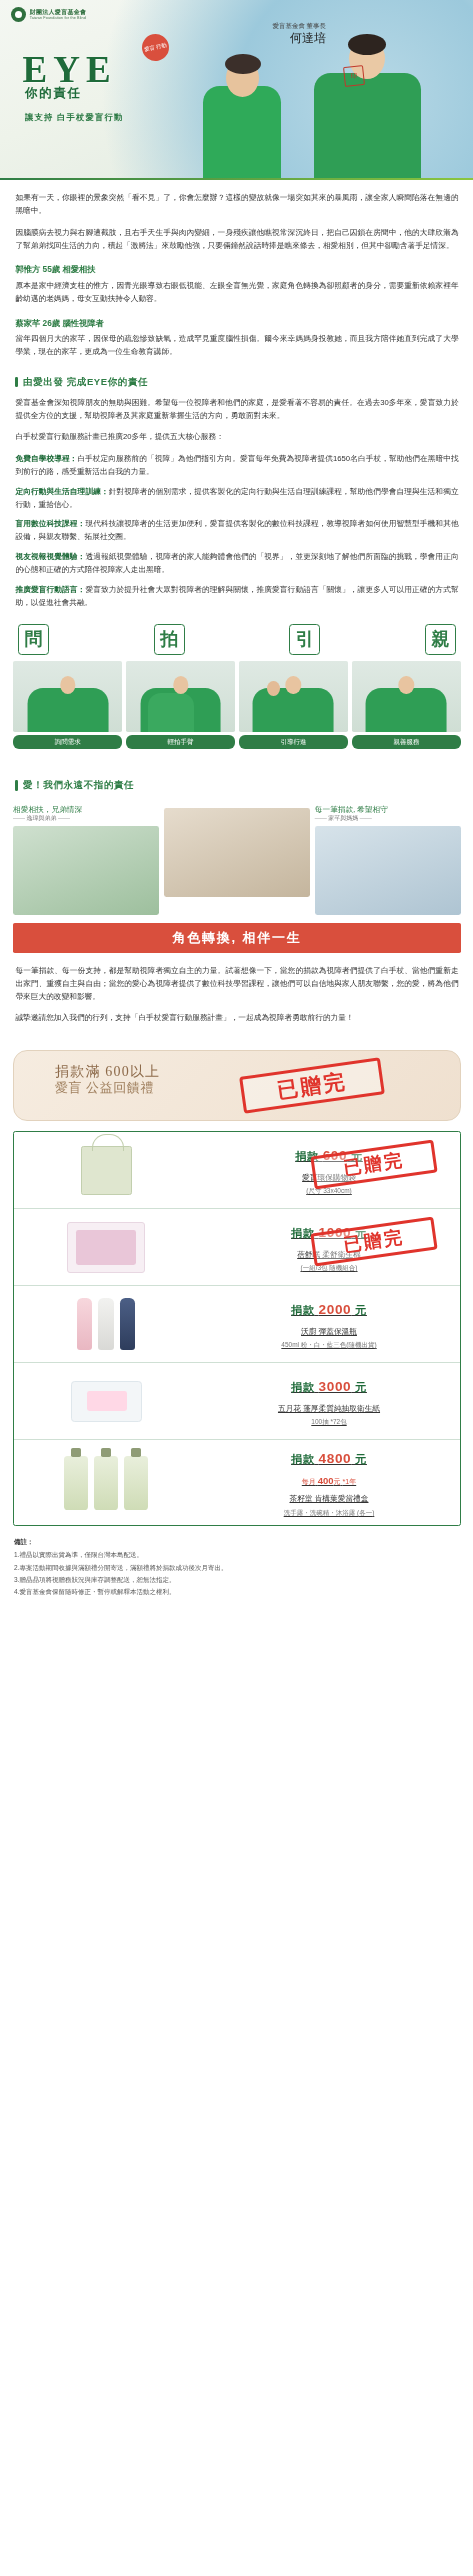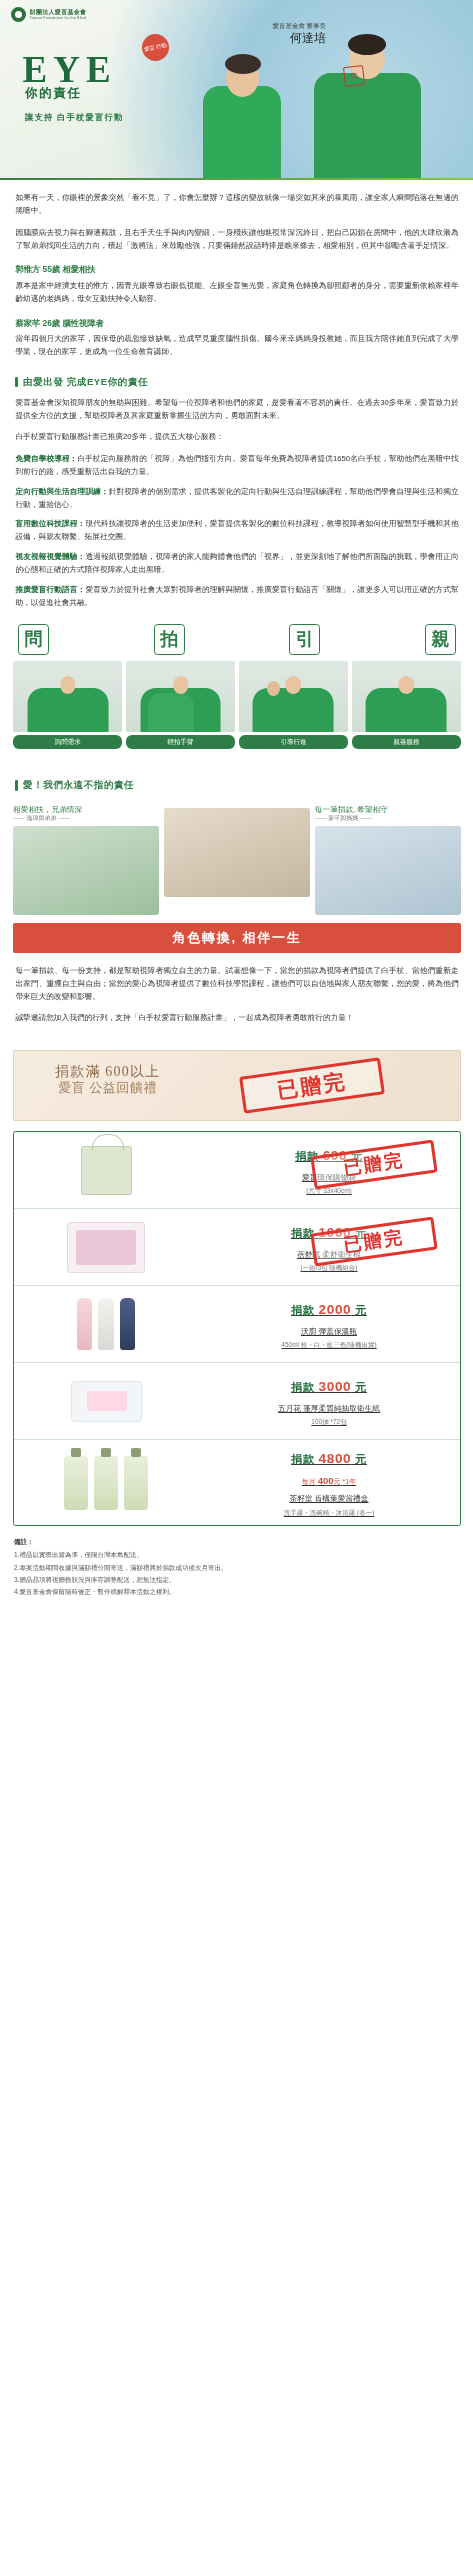--- a/index.html
+++ b/index.html
@@ -140,22 +140,22 @@
     margin:6px 13px 0 13px;
     background:#d94f3d; color:#fff; text-align:center;
     font-size:13px; font-weight:bold; letter-spacing:1.8px;
     padding:4.1px 0; border-radius:1.8px;
   }
 
   
   .donate-banner {
     margin:10.7px 13px; position:relative;
     background:linear-gradient(135deg,#f6ece0,#efe0cf);
-    border:0.6px solid #e2d2bd; border-radius:1px;
-    height:71px; overflow:hidden;text-align:center;
+    border:0.6px solid #e2d2bd; border-radius:14px;
+    height:71px; overflow:hidden;
   }
   .donate-banner .dtxt {
     position:absolute; left:41px; top:12px;
     font-family:"Liberation Serif", serif;
     color:#8d6a4a; font-size:14px; line-height:1.25; letter-spacing:1.2px;
   }
   .donate-banner .dsub { font-size:13px; color:#a0805f; letter-spacing:0.6px;}
   .stamp-big {
     position:absolute; border:3px solid #e0342c; color:#e0342c;
     font-weight:bold; letter-spacing:2.4px; border-radius:3.6px;

